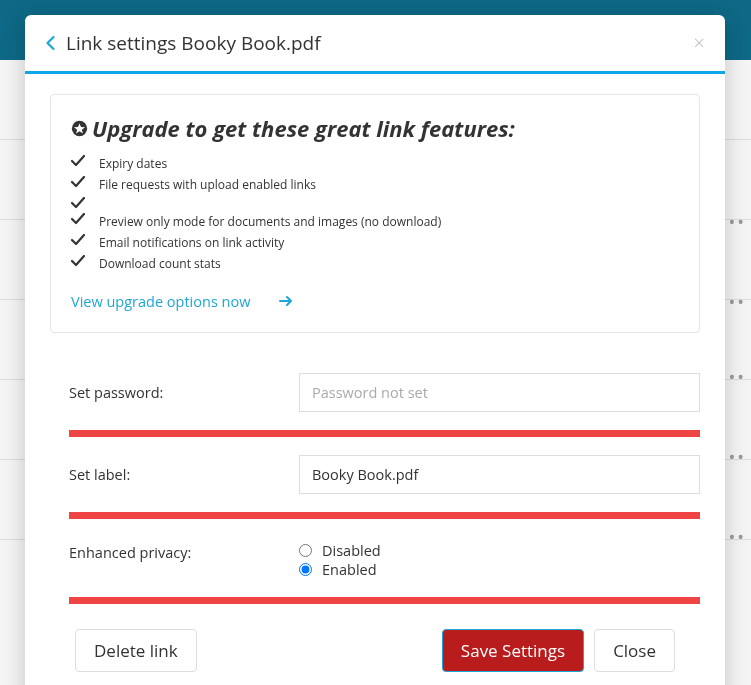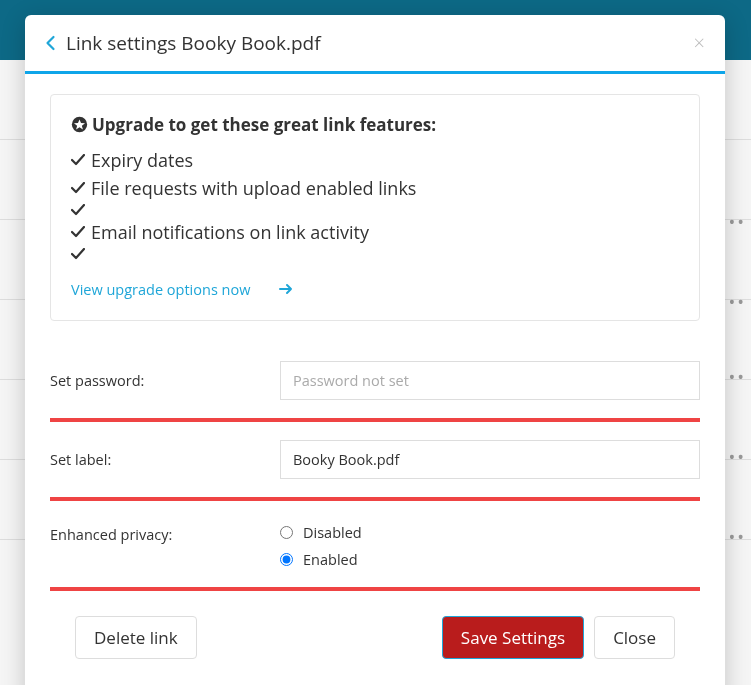--- a/index.html
+++ b/index.html
@@ -76,41 +76,42 @@
     .modal-body {
       padding: 20px 25px;
     }
     .upgrade-box {
       border: 1px solid #e5e5e5;
       border-radius: 4px;
       padding: 18px 20px 20px;
       margin-bottom: 22px;
     }
     .upgrade-heading {
-      font-size: 17px;
+      font-size: 22px;
       font-weight: 700;
       color: #333;
       display: flex;
       align-items: center;
       margin-bottom: 10px;
+      font-style: italic;
     }
     .star-badge {
       display: inline-flex;
       margin-right: 4px;
     }
     .feature-list {
       list-style: none;
       padding: 0;
     }
     .feature-list li {
       color: #333;
-      font-size: 18px;
+      font-size: 12px;
       padding: 2px 0;
       display: flex;
-      align-items: center;
+      gap: 8px;
     }
     .check-icon {
       display: inline-flex;
       margin-right: 6px;
       color: #333;
     }
     .upgrade-link {
       color: #1fa6d8;
       font-size: 14.5px;
       text-decoration: none;
@@ -118,21 +119,22 @@
       align-items: center;
       margin-top: 18px;
       cursor: pointer;
       gap: 25px;
     }
     .upgrade-link .arrow-icon { margin-left: 4px; }
     .form-row {
       display: flex;
       align-items: center;
       padding: 18px 0;
-      border-bottom: 4px solid #ef4444;
+      border-bottom: 7px solid #ef4444;
+      margin-left: 19px;
     }
     .form-row:last-of-type { border-bottom: none; }
     .form-label {
       width: 230px;
       font-size: 14.5px;
       color: #333;
     }
     .form-control {
       flex: 1;
     }
@@ -142,21 +144,20 @@
       border: 1px solid #ddd;
       border-radius: 0;
       font-size: 14.5px;
       color: #333;
       font-family: inherit;
     }
     .text-input::placeholder { color: #aaa; }
     .radio-group {
       display: flex;
       flex-direction: column;
-      gap: 8px;
     }
     .radio-option {
       display: flex;
       align-items: center;
       font-size: 14.5px;
       color: #333;
       cursor: pointer;
     }
     .radio-option input { margin-right: 10px; }
     .modal-footer {
@@ -253,28 +254,37 @@
                 <path d="M1 6 L5 10 L13 1" stroke="#333" stroke-width="2.2" fill="none" stroke-linecap="round" stroke-linejoin="round"></path>
               </svg>
             </span>
           </li>
         <li>
             <span class="check-icon">
               <svg width="14" height="12" viewBox="0 0 14 12">
                 <path d="M1 6 L5 10 L13 1" stroke="#333" stroke-width="2.2" fill="none" stroke-linecap="round" stroke-linejoin="round"></path>
               </svg>
             </span>
+            <span>Preview only mode for documents and images (no download)</span>
+          </li>
+        <li>
+            <span class="check-icon">
+              <svg width="14" height="12" viewBox="0 0 14 12">
+                <path d="M1 6 L5 10 L13 1" stroke="#333" stroke-width="2.2" fill="none" stroke-linecap="round" stroke-linejoin="round"></path>
+              </svg>
+            </span>
             <span>Email notifications on link activity</span>
           </li>
         <li>
             <span class="check-icon">
               <svg width="14" height="12" viewBox="0 0 14 12">
                 <path d="M1 6 L5 10 L13 1" stroke="#333" stroke-width="2.2" fill="none" stroke-linecap="round" stroke-linejoin="round"></path>
               </svg>
             </span>
+            <span>Download count stats</span>
           </li>
       </ul>
       <a class="upgrade-link">
         <span>View upgrade options now</span>
         <span class="arrow-icon">
           <svg width="14" height="12" viewBox="0 0 14 12">
               <path d="M1 6 H12 M8 2 L12 6 L8 10" stroke="#1fa6d8" stroke-width="2" fill="none" stroke-linecap="round" stroke-linejoin="round"></path>
             </svg>
         </span>
       </a>

